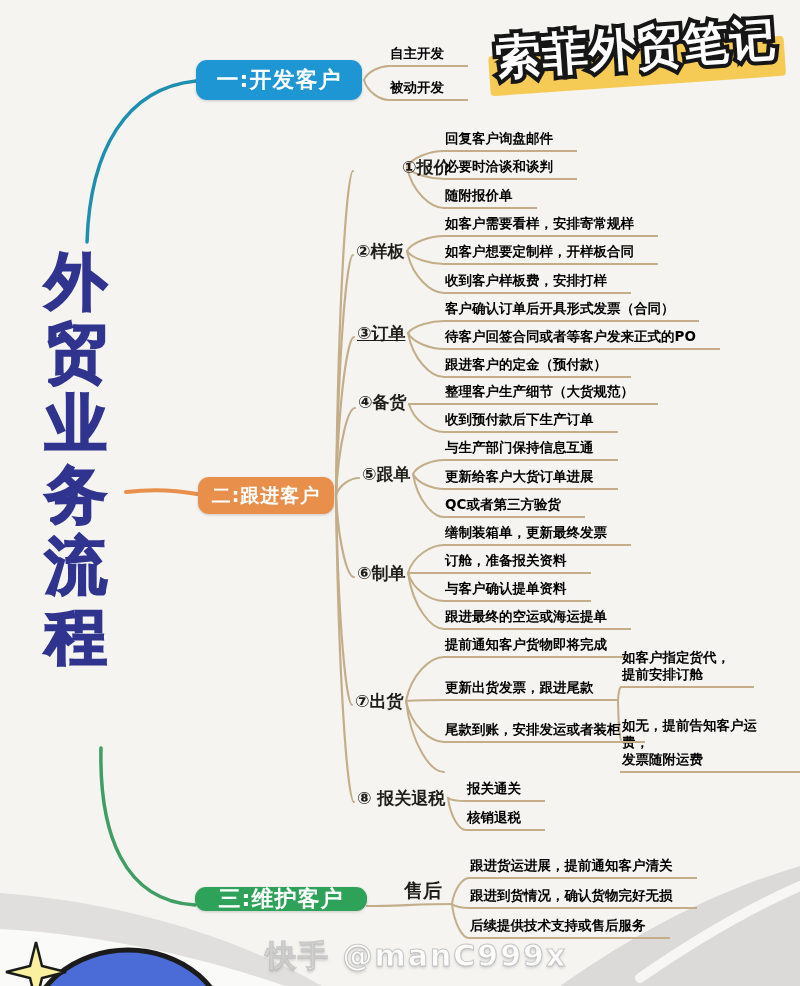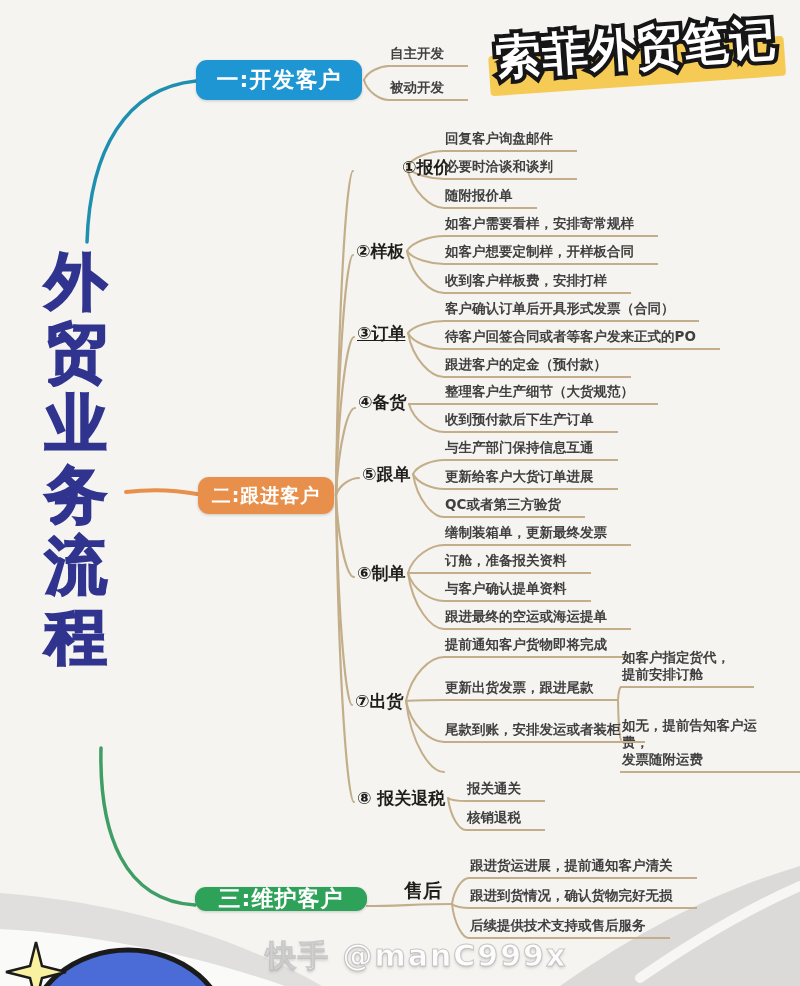--- a/index.html
+++ b/index.html
@@ -7,21 +7,21 @@
           font-family:"DejaVu Sans","Liberation Sans",sans-serif;}
   svg.layer{position:absolute;left:0;top:0;width:800px;height:986px;}
   #deco{z-index:0;}
   #links{z-index:1;}
   #nodes{position:absolute;left:0;top:0;width:800px;height:986px;z-index:2;}
   .box{position:absolute;border-radius:11px;color:#fff;font-weight:800;display:flex;
        align-items:center;justify-content:center;letter-spacing:1px;z-index:3;
        box-shadow:0 1px 3px rgba(0,0,0,.18);white-space:nowrap;}
   .blabel{position:absolute;font-weight:800;font-size:17px;color:#1f1d1a;white-space:nowrap;z-index:3;}
   .sublabel{position:absolute;font-weight:800;font-size:19px;color:#1f1d1a;white-space:nowrap;z-index:3;}
-  .leaf{position:absolute;font-weight:700;font-size:13.5px;line-height:17px;color:#404040;
+  .leaf{position:absolute;font-weight:700;font-size:13.5px;line-height:17px;color:#000000;
         padding:0 24px 3px 2px;border-bottom:2px solid #c3ae89;white-space:pre-line;z-index:3;}
   #title{position:absolute;left:38px;top:246px;width:76px;text-align:center;z-index:3;
          font-weight:900;font-size:62px;line-height:71px;color:#30348f;
          -webkit-text-stroke:2px #30348f;}
   #banner{position:absolute;left:476px;top:4px;width:320px;height:92px;
           transform:rotate(-4deg);z-index:4;}
   #banner .hl{position:absolute;left:12px;top:42px;width:296px;height:40px;border-radius:4px;}
   #banner svg{position:absolute;left:0;top:0;width:320px;height:92px;overflow:visible;}
   #banner text{font-family:"DejaVu Sans","Liberation Sans",sans-serif;font-weight:800;
                font-size:46px;fill:#ffffff;stroke:#161616;stroke-width:8;paint-order:stroke;

